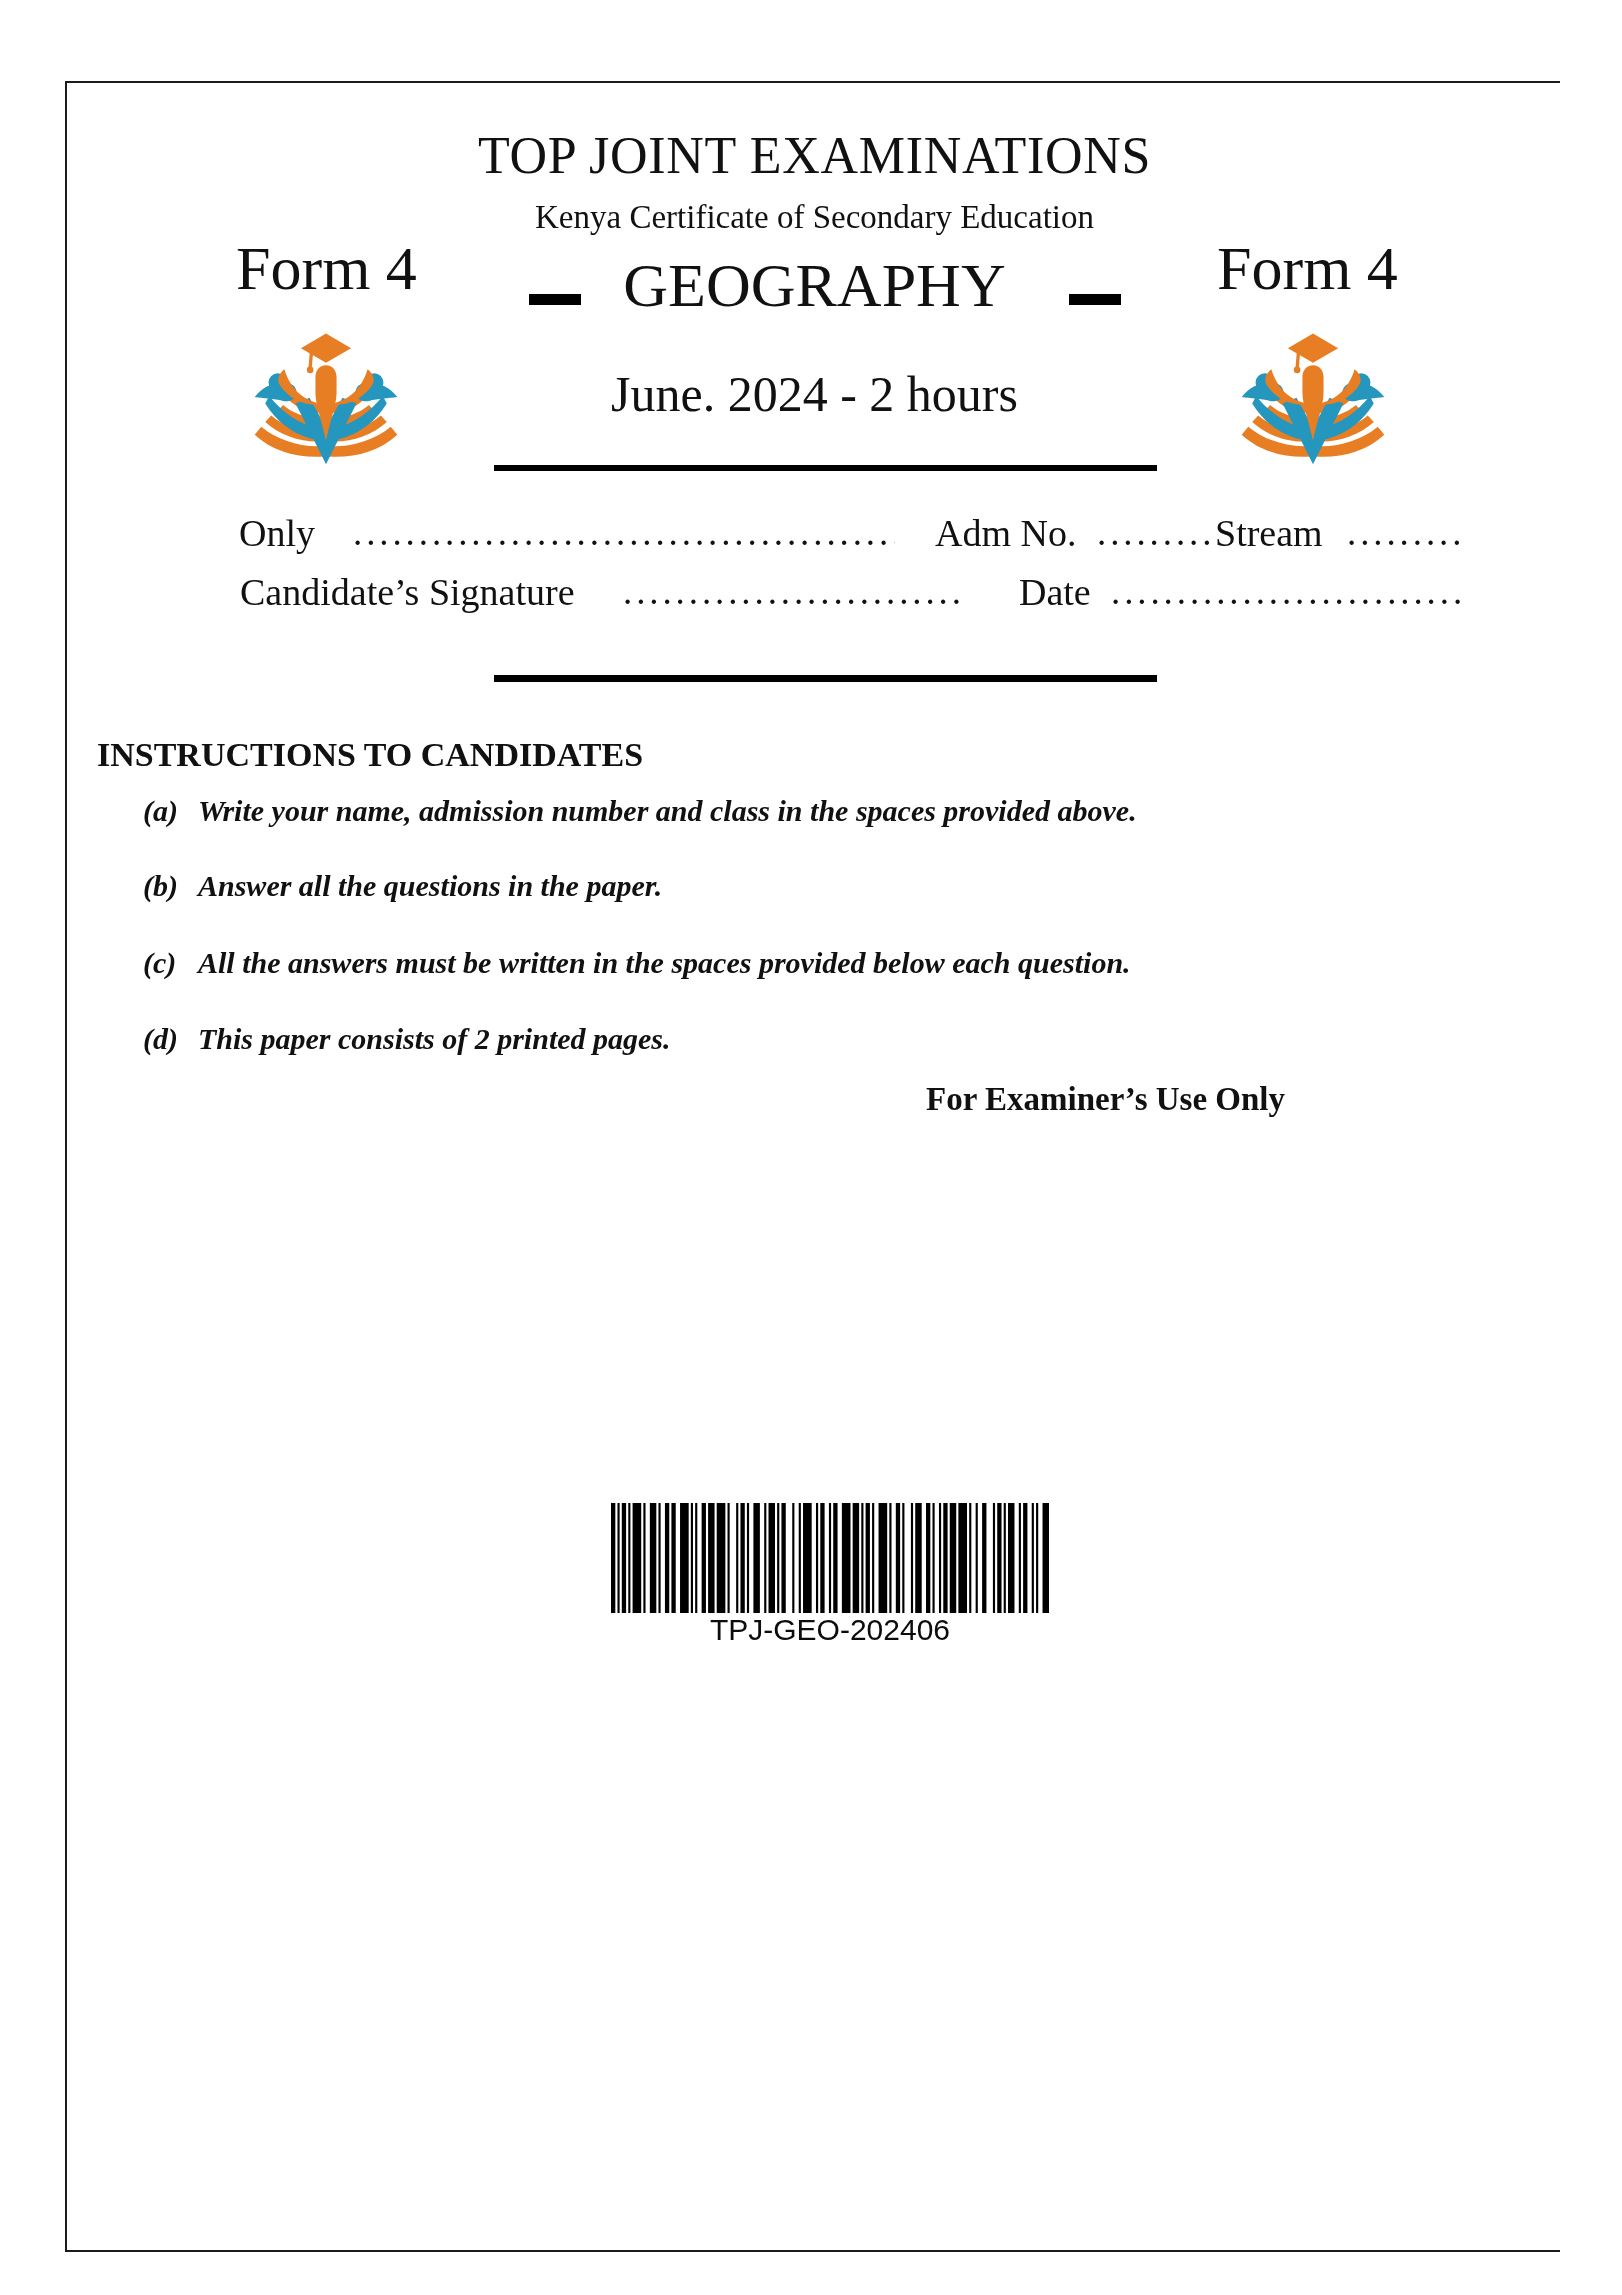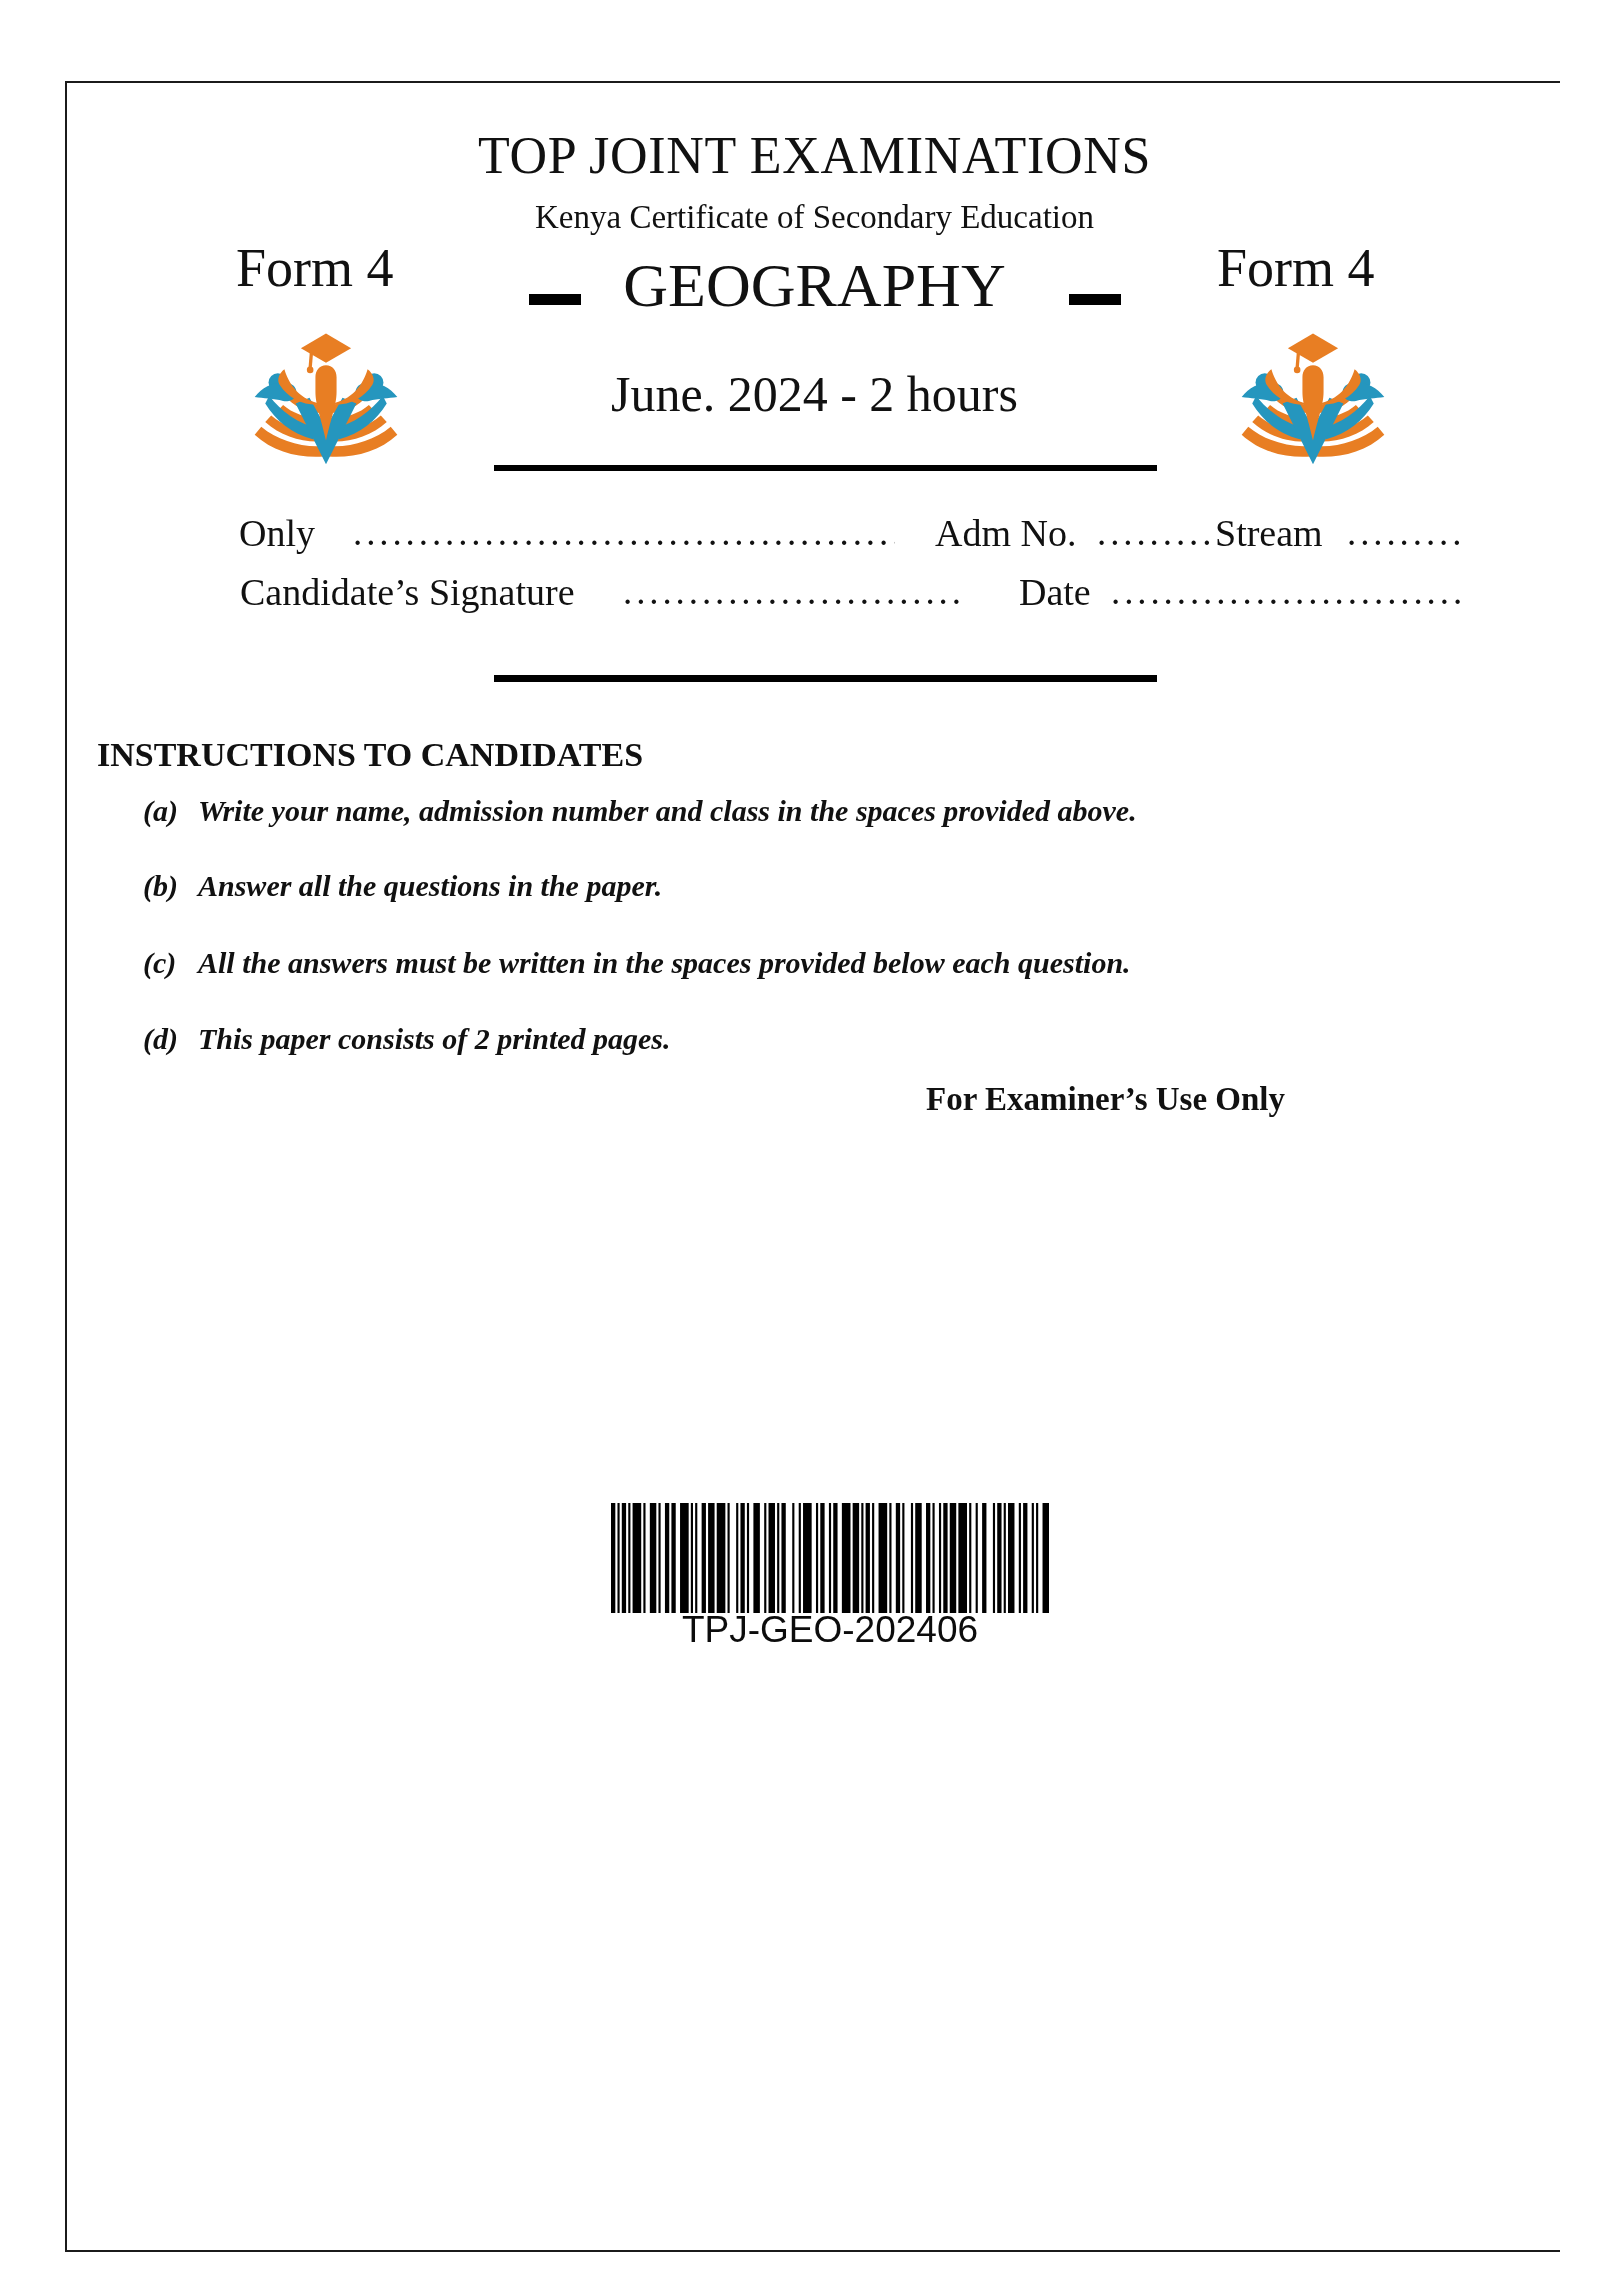--- a/index.html
+++ b/index.html
@@ -4,21 +4,21 @@
 <style>
   html,body{margin:0;padding:0;background:#fff;}
   #page{position:relative;width:1552px;height:2295px;background:#ffffff;
         font-family:"Liberation Serif",serif;color:#111;overflow:hidden;padding-left:8px;}
   .frame{position:absolute;left:65px;top:81px;width:1497px;height:2167px;
          border:2px solid #1b1b1b;}
   .abs{position:absolute;}
   .ctr{left:65px;width:1499px;text-align:center;}
   .title{top:126px;font-size:52px;line-height:60px;letter-spacing:0.7px;}
   .subtitle{top:198px;font-size:33px;line-height:38px;}
-  .form4{font-size:54px;line-height:71px;}
+  .form4{font-size:62px;line-height:71px;}
   .form4.left{left:236px;top:233px;}
   .form4.right{left:1217px;top:233px;}
   .subject-row{top:249px;font-size:62px;line-height:72px;}
   .dash{position:absolute;width:52px;height:11px;background:#000;top:294px;}
   .dash.l{left:529px;}
   .dash.r{left:1069px;}
   .session{top:365px;font-size:50px;line-height:58px;}
   .logo{position:absolute;top:327px;width:164px;height:140px;}
   .logo.left{left:244px;}
   .logo.right{left:1231px;}
@@ -39,21 +39,21 @@
   table.exam th,table.exam td{border:2px solid #000;vertical-align:top;
              text-align:left;font-weight:bold;font-size:31px;
              padding:10.5px 6.5px 0 15.7px;}
   table.exam tr.hdr{height:101px;}
   table.exam tr.hdr th{border-top:3.3px solid #000;border-bottom:3.3px solid #000;}
   table.exam tr.data{height:69px;}
   table.exam tr.data td{border-bottom:3.3px solid #000;}
   #barcode-svg{position:absolute;left:611px;top:1503px;width:438px;height:110px;
                fill:#000;}
   .barcode-label{left:611px;width:438px;top:1611px;text-align:center;
-                 font-family:"Liberation Sans",sans-serif;font-size:37px;
+                 font-family:"Liberation Sans",sans-serif;font-size:30px;
                  line-height:37px;color:#0c0c0c;}
 </style>
 </head>
 <body>
 
 <div id="page">
 
   <div class="frame"></div>
 
   <svg width="0" height="0" style="position:absolute" aria-hidden="true">

